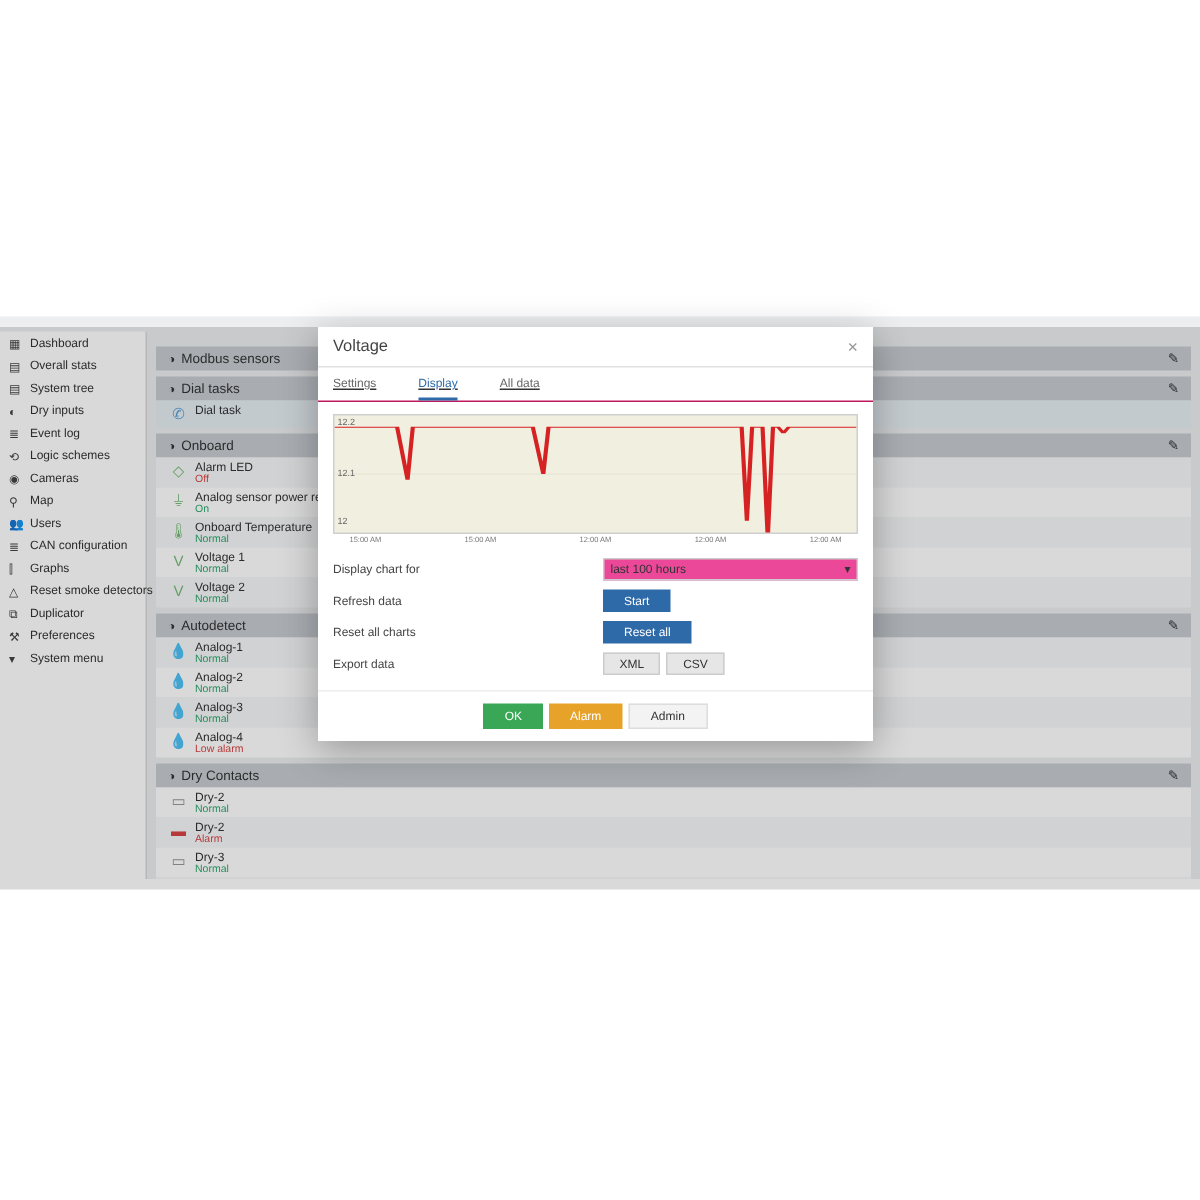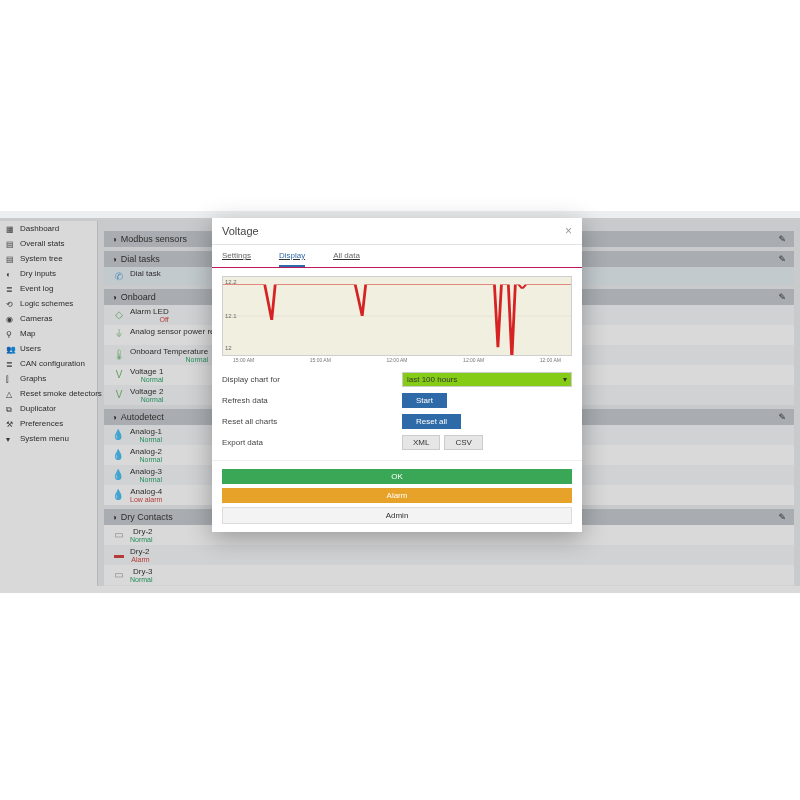--- a/index.html
+++ b/index.html
@@ -86,21 +86,21 @@
   .edit-ico { font-size:9px; cursor:pointer; }
   .list-item {
     display:flex;
     align-items:flex-start;
     gap:6px;
     padding: 2px 4px 2px 10px;
     background:#fff;
   }
   .list-item:nth-child(odd){ background:#f6f7f8;}
   .li-icon { width:10px; height:14px; color:#6a6; flex:0 0 10px; display:flex; align-items:center; justify-content:center; font-size:10px;}
-  .li-text { display:flex; flex-direction:column;text-align:right;}
+  .li-text { display:flex; flex-direction:column;}
   .li-name { color:#333; font-size:8px;}
   .li-status { font-size:7px; }
   .st-normal { color:#2aa86b; }
   .st-alarm  { color:#d64545; }
   .st-low    { color:#d64545; }
   .st-off    { color:#d64545; }
   .st-on     { color:#2aa86b; }
   .list-item.selected { background:#e6eef3; }
 
   
@@ -156,46 +156,45 @@
     grid-template-columns: 180px 1fr;
     row-gap: 6px;
     margin-top: 16px;
   }
   .form-grid label { color:#444; align-self:center;}
   .sel {
     width: 100%;
     border:1px solid #ccc;
     padding: 2px 4px;
     font-size:8px;
-    background:#84cc16;
+    background:#ec4899;
     display:flex; justify-content:space-between; align-items:flex-start;
     cursor:pointer;
   }
   .btn {
     display:inline-block;
     padding: 3px 14px;
     color:#fff;
     border:none;
     font-size:8px;
     cursor:pointer;
   }
   .btn-blue { background:#2f6aa8;text-align:right; }
   .btn-gray { background:#e6e6e6; color:#333; border:1px solid #ccc; padding:2px 10px;}
   .btn-green { background:#3aa757; }
   .btn-amber { background:#e7a22a; }
   .btn-light { background:#f3f3f3; color:#333; border:1px solid #ddd;}
   .row-btns { display:flex; gap:4px;align-items:center;}
   .modal-foot {
     padding: 8px 10px;
     display:flex;
-    justify-content:flex-start;
+    justify-content:center;
     gap:4px;
     border-top:1px solid #eee;
     margin-top:6px;
-    flex-direction:column;
   }
 </style>
 </head>
 <body>
 
 <div class="page-wrap">
 
   <div class="sidebar">
     <div class="side-item">
         <span class="side-icon">▦</span>

